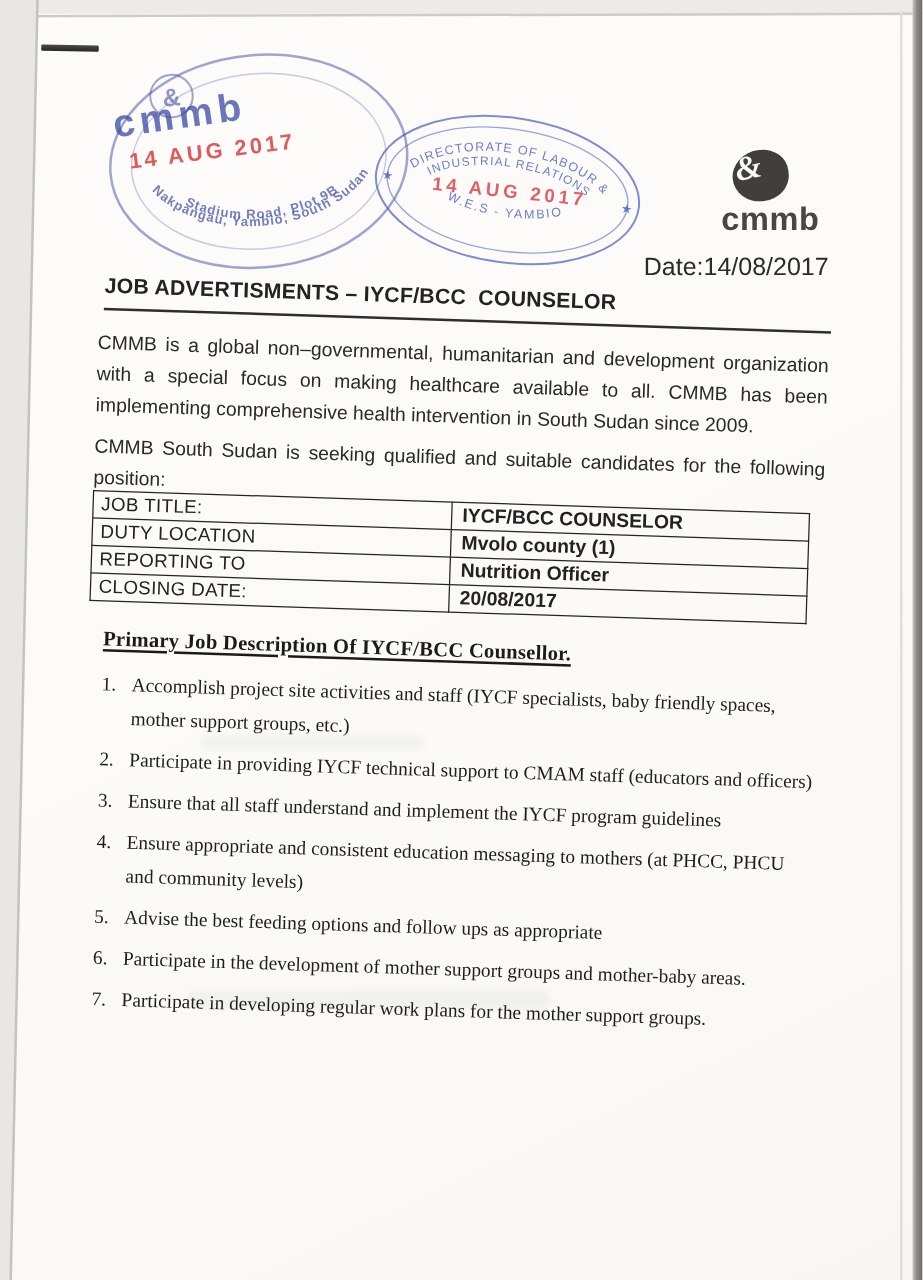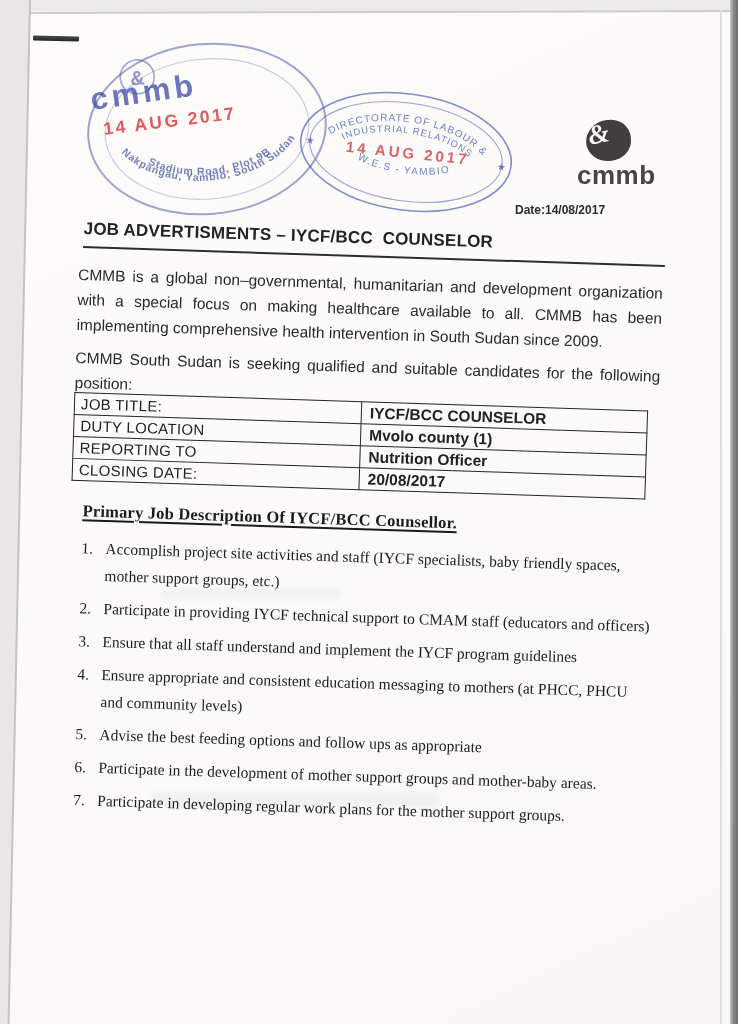--- a/index.html
+++ b/index.html
@@ -39,21 +39,21 @@
   .logo { position:absolute; left:576px; top:116px; width:90px; height:72px; }
   .logo-blob { position:absolute; left:10px; top:4px; width:45px; height:41px;
     background:#433e3e; border-radius:53% 47% 50% 50%; transform:rotate(-6deg); }
   .logo-amp { position:absolute; left:0; top:3px; width:45px; text-align:center;
     color:#fbfbf9; font-size:27px; font-weight:700; transform:rotate(-12deg);
     font-family:"Liberation Serif", serif; font-style:italic; }
   .logo-word { position:absolute; left:1px; top:44px; font-size:26px; font-weight:700;
     color:#4a4444; letter-spacing:0.5px; }
 
   
-  .header-date { position:absolute; left:515px; top:203px; font-size:12px; color:#2b2b2b;font-weight:bold; }
+  .header-date { position:absolute; left:515px; top:203px; font-size:20px; color:#2b2b2b; }
 
   
   .doc { position:absolute; left:80px; top:219px; width:586px; height:680px;
     transform:rotate(1.85deg); transform-origin:0 0; }
   .doc-title { position:absolute; top:0; left:4px; width:582px;
     font-size:17px; font-weight:700; letter-spacing:0.2px; color:#232323;
     white-space:pre-wrap; padding-bottom:7px; border-bottom:2.2px solid #2e2e2e; }
   .para { position:absolute; left:0; width:585px; text-align:justify;
     font-size:15.5px; line-height:25px; color:#292929; }
   .para.p1 { top:43px; }

